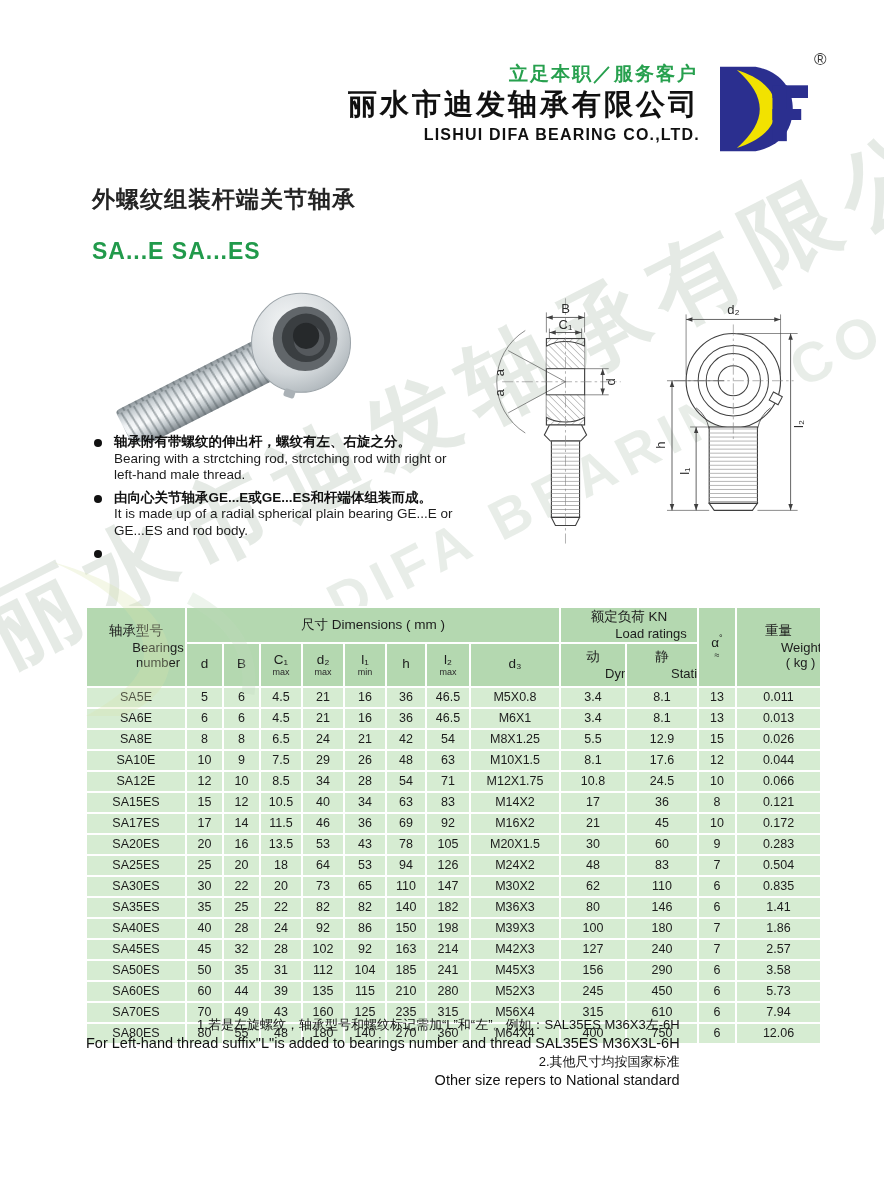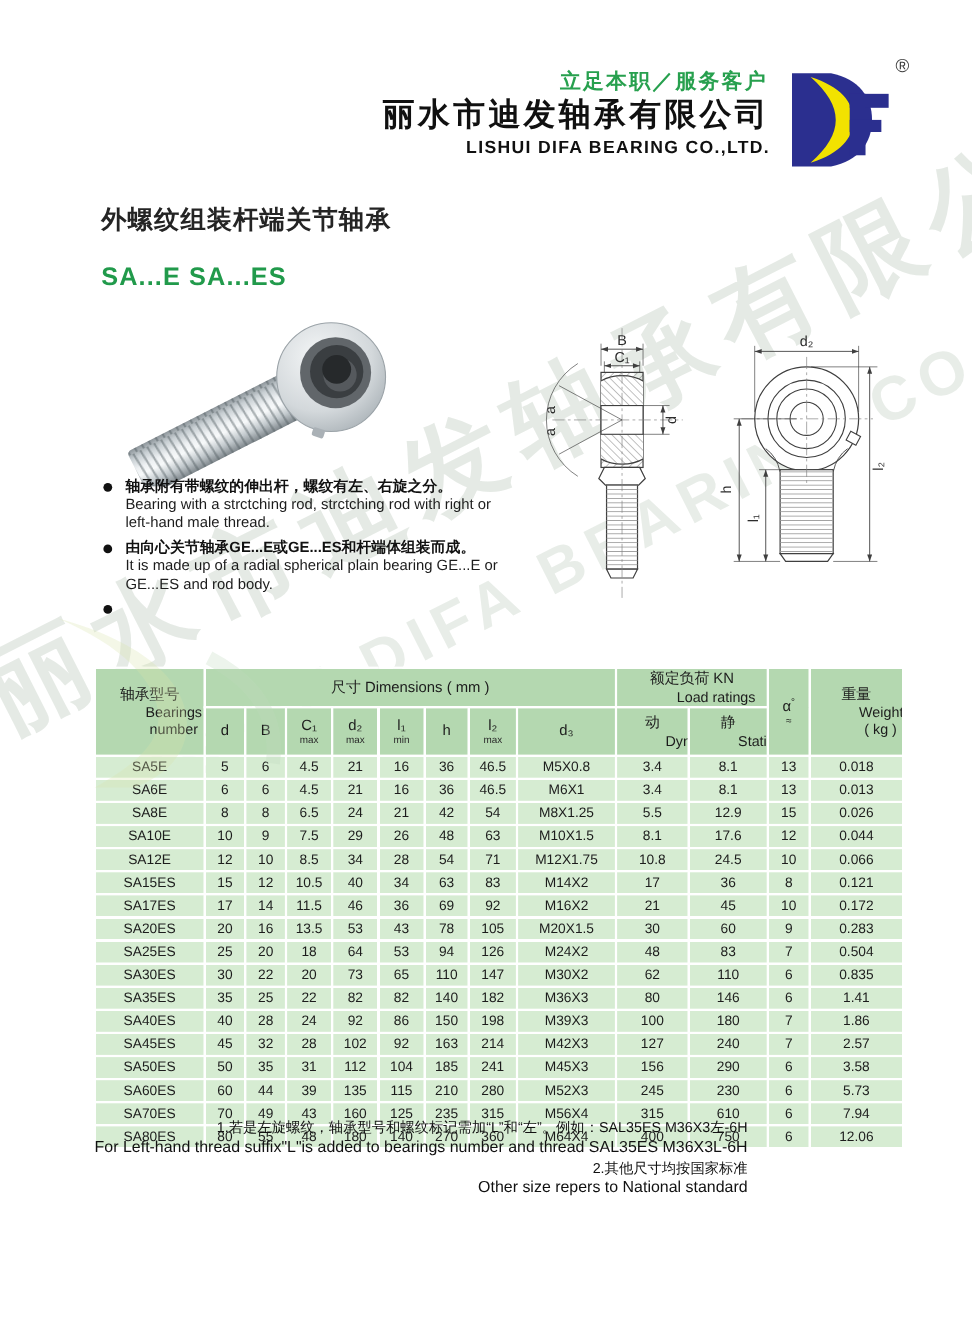--- a/index.html
+++ b/index.html
@@ -337,21 +337,21 @@
           <td>6</td>
           <td>4.5</td>
           <td>21</td>
           <td>16</td>
           <td>36</td>
           <td>46.5</td>
           <td>M5X0.8</td>
           <td>3.4</td>
           <td>8.1</td>
           <td>13</td>
-          <td>0.018</td>
+          <td>0.011</td>
         </tr>
         <tr>
           <td>SA6E</td>
           <td>6</td>
           <td>6</td>
           <td>4.5</td>
           <td>21</td>
           <td>16</td>
           <td>36</td>
           <td>46.5</td>
@@ -545,21 +545,21 @@
           <td>SA60ES</td>
           <td>60</td>
           <td>44</td>
           <td>39</td>
           <td>135</td>
           <td>115</td>
           <td>210</td>
           <td>280</td>
           <td>M52X3</td>
           <td>245</td>
-          <td>230</td>
+          <td>450</td>
           <td>6</td>
           <td>5.73</td>
         </tr>
         <tr>
           <td>SA70ES</td>
           <td>70</td>
           <td>49</td>
           <td>43</td>
           <td>160</td>
           <td>125</td>

